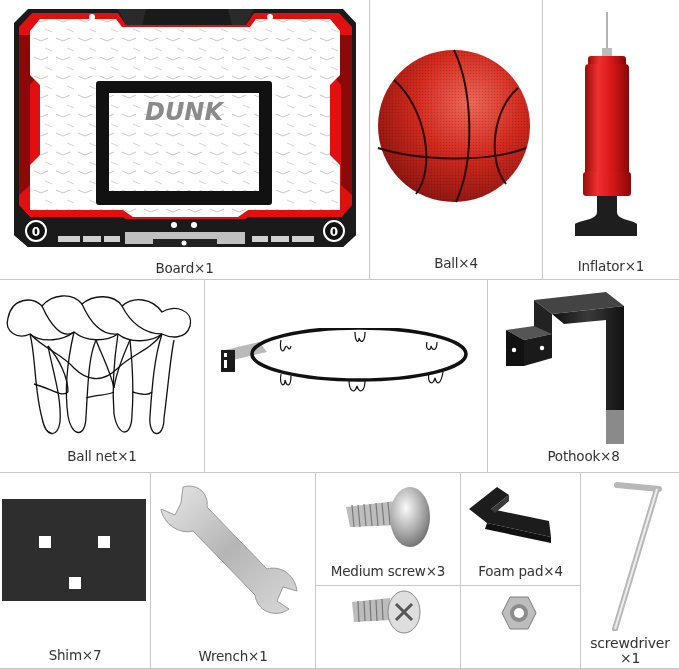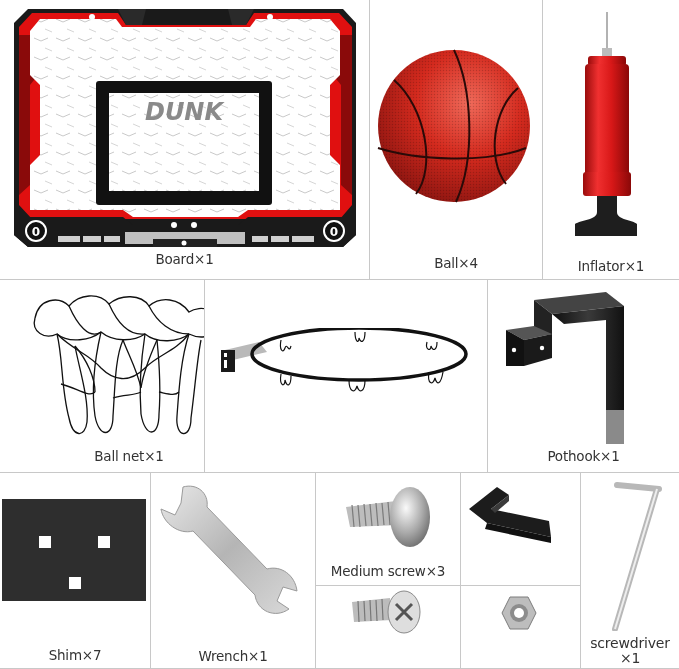--- a/index.html
+++ b/index.html
@@ -53,21 +53,21 @@
       <rect x="284" y="231" width="22" height="6" fill="#d0d0d0"></rect>
       <circle cx="166" cy="220" r="3" fill="#fff"></circle>
       <circle cx="186" cy="220" r="3" fill="#fff"></circle>
       <circle cx="176" cy="238" r="2.5" fill="#fff"></circle>
       <circle cx="28" cy="226" r="10" fill="#111" stroke="#fff" stroke-width="2"></circle>
       <text x="28" y="231" text-anchor="middle" font-family="DejaVu Sans, sans-serif" font-weight="bold" font-size="12" fill="#fff">0</text>
       <circle cx="326" cy="226" r="10" fill="#111" stroke="#fff" stroke-width="2"></circle>
       <text x="326" y="231" text-anchor="middle" font-family="DejaVu Sans, sans-serif" font-weight="bold" font-size="12" fill="#fff">0</text>
     </svg>
   </div>
-  <div class="label" style="top:251px;">Board×1</div>
+  <div class="label" style="top:260px;">Board×1</div>
 </div>
 
 <div class="cell" style="left:370px;top:0;width:172px;height:279px;">
   <div class="pic" style="left:6px;top:48px;">
     <svg width="156" height="156" viewBox="0 0 156 156">
       <defs>
         <radialGradient id="ballg" cx="0.6" cy="0.35" r="0.7">
           <stop offset="0" stop-color="#f06a5a"></stop>
           <stop offset="0.5" stop-color="#d42a1e"></stop>
           <stop offset="1" stop-color="#8c1510"></stop>
@@ -102,21 +102,21 @@
       <rect x="31" y="36" width="10" height="8" fill="#bbb"></rect>
       <rect x="17" y="44" width="38" height="10" rx="3" fill="url(#pumpg)"></rect>
       <rect x="14" y="52" width="44" height="118" rx="4" fill="url(#pumpg)"></rect>
       <rect x="12" y="160" width="48" height="24" rx="3" fill="url(#pumpg)"></rect>
       <path d="M26 184 L46 184 L46 200 C46 208 62 208 66 212 L66 224 L4 224 L4 212 C10 208 26 208 26 200 Z" fill="#1e1e1e"></path>
     </svg>
   </div>
   <div class="label" style="top:258px;">Inflator×1</div>
 </div>
 
-<div class="cell" style="left:0;top:280px;width:204px;height:192px;margin-left:27px;">
+<div class="cell" style="left:0;top:280px;width:204px;height:192px;">
   <div class="pic" style="left:2px;top:8px;">
     <svg width="196" height="156" viewBox="0 0 196 156" fill="none" stroke="#111" stroke-width="1.3">
       <path d="M6 30 C10 10 30 8 40 18 C50 6 70 4 80 16 C92 6 112 6 120 18 C132 8 150 10 160 24 C172 16 192 22 188 38 C184 52 168 50 160 46"></path>
       <path d="M6 30 C2 44 16 52 28 46 C40 56 62 52 72 44 C84 54 104 54 116 46 C128 56 150 54 160 46"></path>
       <path d="M28 46 C34 70 32 100 40 130 C44 150 56 150 58 134 C60 110 50 80 46 58"></path>
       <path d="M72 44 C66 70 62 100 66 128 C70 150 84 150 84 128 C86 100 86 70 94 52"></path>
       <path d="M116 46 C112 72 110 100 112 126 C116 150 130 150 130 126 C132 100 130 72 128 52"></path>
       <path d="M160 46 C152 70 150 100 148 128 C146 150 162 152 162 130 C166 100 168 72 172 52"></path>
       <path d="M40 18 C48 36 60 52 72 44 M80 16 C88 34 100 48 116 46 M120 18 C128 34 142 46 160 46"></path>
       <path d="M28 46 C44 62 60 66 72 80 C84 92 100 96 116 80 C130 66 146 64 160 46"></path>
@@ -159,21 +159,21 @@
       <path d="M46 22 L118 14 L118 150 L100 152 L100 28 L58 32 Z" fill="url(#hookg)"></path>
       <rect x="100" y="118" width="18" height="34" fill="#8a8a8a"></rect>
       <path d="M28 8 L46 22 L46 42 L28 44 Z" fill="#222"></path>
       <path d="M0 38 L28 34 L46 42 L18 48 Z" fill="#555"></path>
       <path d="M0 38 L18 48 L18 74 L0 74 Z" fill="#111"></path>
       <path d="M18 48 L46 42 L46 66 L18 74 Z" fill="#1a1a1a"></path>
       <circle cx="8" cy="58" r="2.2" fill="#fff"></circle>
       <circle cx="36" cy="56" r="2.2" fill="#fff"></circle>
     </svg>
   </div>
-  <div class="label" style="top:168px;">Pothook×1</div>
+  <div class="label" style="top:168px;">Pothook×8</div>
 </div>
 
 <div class="cell" style="left:0;top:473px;width:150px;height:196px;">
   <div class="pic" style="left:2px;top:26px;">
     <svg width="144" height="102" viewBox="0 0 144 102">
       <rect x="0" y="0" width="144" height="102" fill="#2e2e2e"></rect>
       <rect x="37" y="37" width="12" height="12" fill="#fff"></rect>
       <rect x="96" y="37" width="12" height="12" fill="#fff"></rect>
       <rect x="67" y="78" width="12" height="12" fill="#fff"></rect>
     </svg>
@@ -224,20 +224,21 @@
 </div>
 
 <div class="cell" style="left:461px;top:473px;width:119px;height:112px;">
   <div class="pic" style="left:8px;top:14px;">
     <svg width="90" height="60" viewBox="0 0 90 60">
       <path d="M0 22 L28 0 L40 8 L22 22 L80 34 L82 50 L18 36 Z" fill="#1c1c1c"></path>
       <path d="M22 22 L40 8 L40 14 L26 26 Z" fill="#3a3a3a"></path>
       <path d="M18 36 L82 50 L82 56 L16 42 Z" fill="#111"></path>
     </svg>
   </div>
+  <div class="label" style="top:90px;">Foam pad×4</div>
 </div>
 
 <div class="cell" style="left:316px;top:586px;width:144px;height:83px;">
   <div class="pic" style="left:34px;top:4px;">
     <svg width="72" height="44" viewBox="0 0 72 44">
       <path d="M2 12 L40 8 L42 30 L4 32 Z" fill="#bcbcbc"></path>
       <g stroke="#777" stroke-width="1.2">
         <line x1="8" y1="11" x2="9" y2="32"></line>
           <line x1="14" y1="11" x2="15" y2="31"></line>
         <line x1="20" y1="10" x2="21" y2="31"></line>

